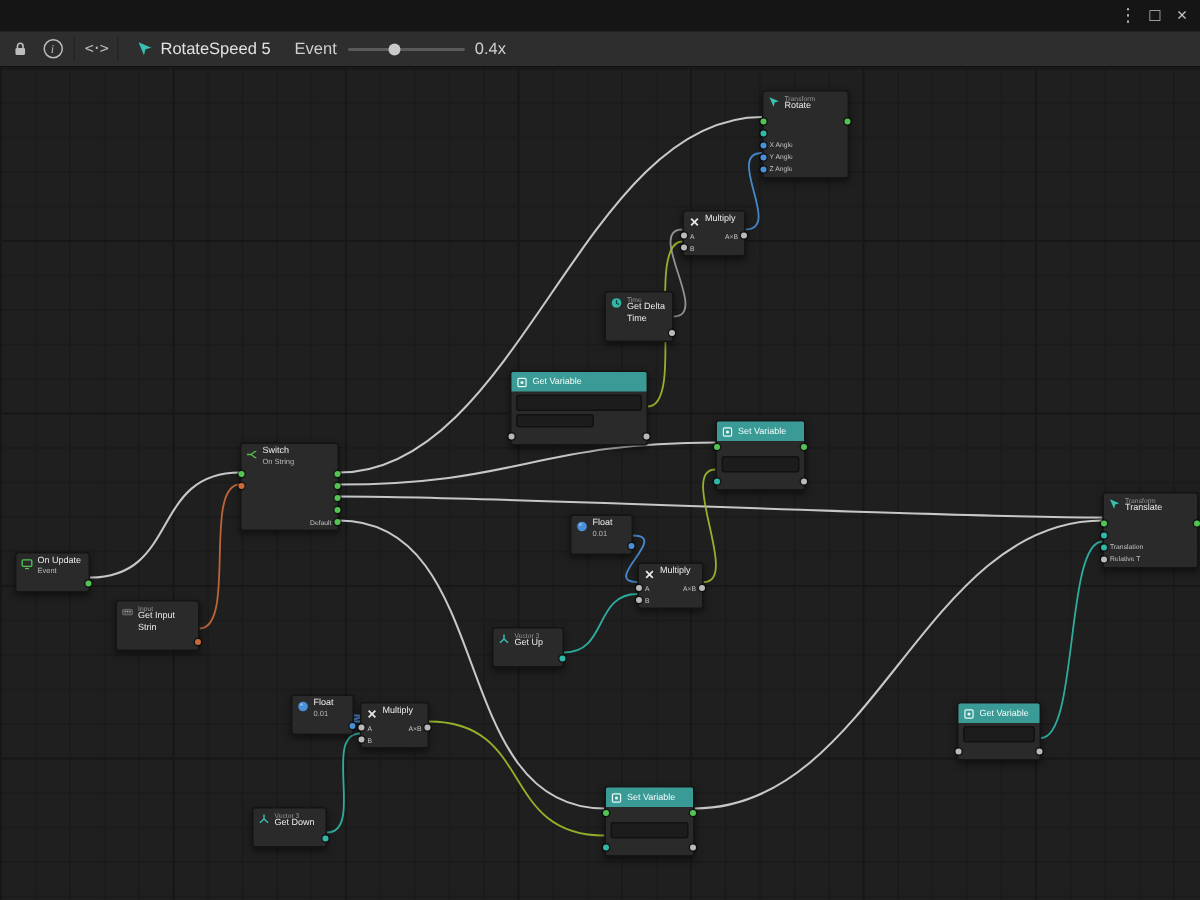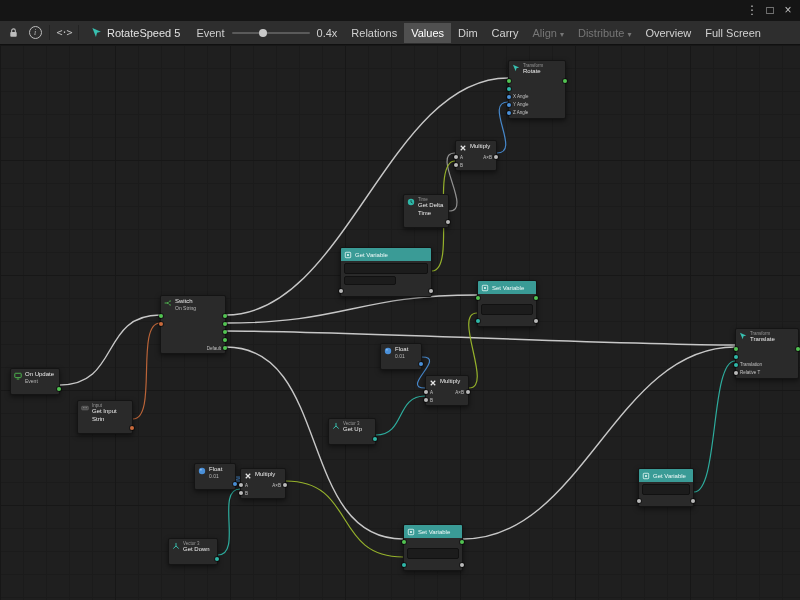--- a/index.html
+++ b/index.html
@@ -94,30 +94,20 @@
       </svg>
     <span>RotateSpeed 5</span>
   </span>
   <span class="zoom">
     <span>Event</span>
     <span class="ztrack">
         <span class="zthumb" style="left: calc(40% - 4px);"></span>
       </span>
     <span>0.4x</span>
   </span>
-  <span class="tbtns">
-      <span class="tbtn">Relations</span>
-      <span class="tbtn active">Values</span>
-      <span class="tbtn">Dim</span>
-      <span class="tbtn">Carry</span>
-      <span class="tbtn disabled">Align<span class="caret">▾</span></span>
-      <span class="tbtn disabled">Distribute<span class="caret">▾</span></span>
-      <span class="tbtn">Overview</span>
-      <span class="tbtn">Full Screen</span>
-    </span>
 </div>
 
 <div class="canvas">
   <svg class="edges" width="800" height="555">
       <path d="M60,340 C120,340 100,270 160,270" stroke="#d6d6d6" stroke-width="1.4" fill="none" opacity="0.92"></path>
       <path d="M133,374 C158,374 135,278 160,278" stroke="#c96a3b" stroke-width="1.2" fill="none" opacity="0.92"></path>
       <path d="M226,270 C346,270 388,33 508,33" stroke="#d6d6d6" stroke-width="1.4" fill="none" opacity="0.92"></path>
       <path d="M226,278 C346,278 357,250 477,250" stroke="#d6d6d6" stroke-width="1.4" fill="none" opacity="0.92"></path>
       <path d="M226,286 C346,286 615,300 735,300" stroke="#d6d6d6" stroke-width="1.4" fill="none" opacity="0.92"></path>
       <path d="M226,302 C332.2,302 296.8,494 403,494" stroke="#d6d6d6" stroke-width="1.4" fill="none" opacity="0.92"></path>

